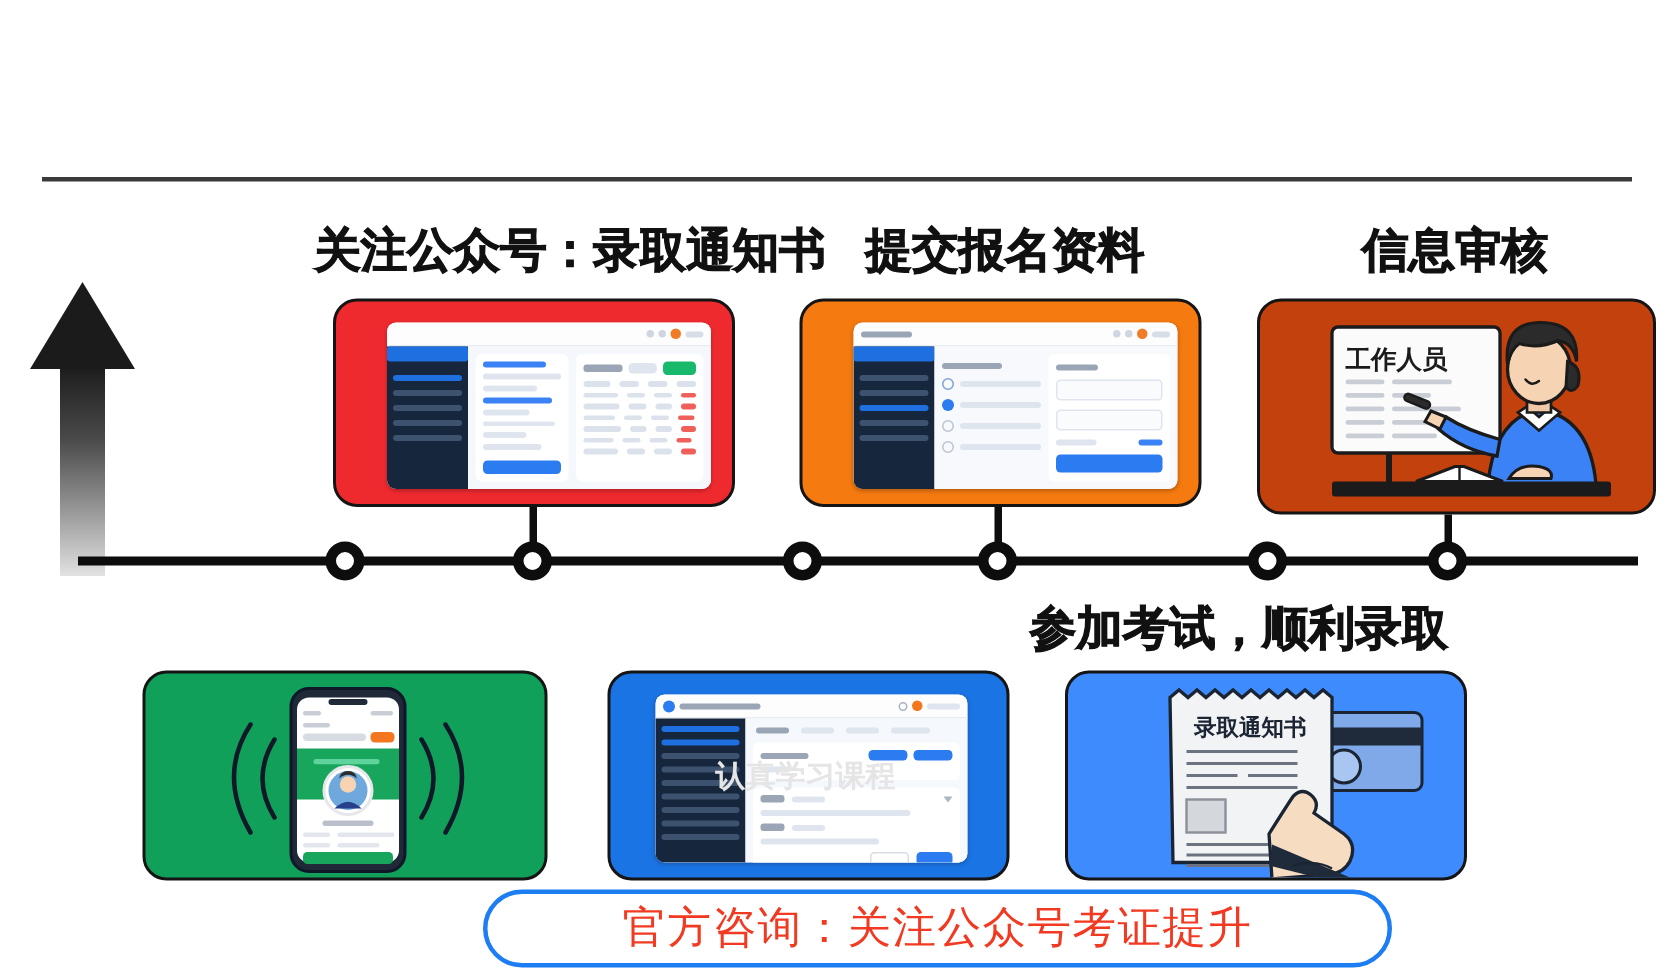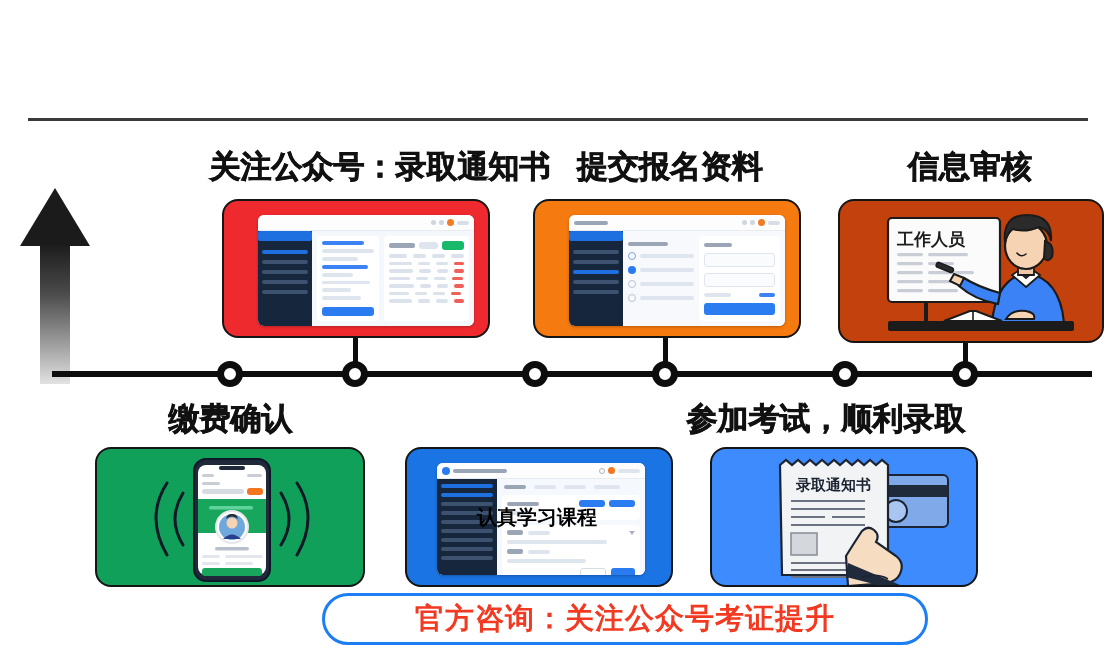--- a/index.html
+++ b/index.html
@@ -207,21 +207,21 @@
     height: 46px;
     border: 3px solid #1d7df3;
     border-radius: 26px;
     background: #ffffff;
     display: flex;
     align-items: center;
     justify-content: center;
   }
   .cta-text {
     font-size: 29px;
-    font-weight: 700;
+    font-weight: 400;
     color: #f23a22;
     white-space: nowrap;
     letter-spacing: 1px;
   }
 </style>
 </head>
 <body>
 
 <div class="stage">
 
@@ -428,21 +428,20 @@
 
       <rect x="48" y="120" width="186" height="10" rx="2" fill="#1b1b1b"></rect>
 
       <path d="M104 120 l26 -10 h6 l26 10 z" fill="#ffffff" stroke="#1b1b1b" stroke-width="2"></path>
       <path d="M133 110 v10" stroke="#1b1b1b" stroke-width="1.6"></path>
 
       <path d="M166 118 q6 -10 20 -8 q10 2 8 8 z" fill="#f6d3b3" stroke="#1b1b1b" stroke-width="2"></path>
     </svg>
   </div>
 
-  <div class="step-label" style="left:58px; top:400px; width:345px;">缴费确认</div>
 
   <div class="card" style="left:95px; top:447px; width:270px; height:140px; background:#10a05a;">
     <svg viewBox="0 0 270 140" width="270" height="140">
       <g fill="none" stroke="#111827" stroke-width="3" stroke-linecap="round">
         <path d="M86 44 q-16 26 0 52"></path>
         <path d="M70 34 q-22 34 0 72"></path>
         <path d="M184 44 q16 26 0 52"></path>
         <path d="M200 34 q22 34 0 72"></path>
       </g>
 
@@ -535,21 +534,21 @@
             </div>
             <div class="bar" style="width:62%"></div>
             <div style="display:flex;gap:5px;justify-content:flex-end;margin-top:auto">
               <div style="width:24px;height:9px;border:1px solid #d7dde6;border-radius:3px"></div>
               <div class="btn-mini" style="width:24px"></div>
             </div>
           </div>
         </div>
       </div>
     </div>
-    <div class="card-caption" style="left:70px; top:55px; font-size:20px; color:#000000;">认真学习课程</div>
+    <div class="card-caption" style="left:70px; top:55px; font-size:20px; color:#e5e5e5;">认真学习课程</div>
   </div>
 
   <div class="step-label" style="left:666px; top:400px; width:320px;">参加考试，顺利录取</div>
 
   <div class="card" style="left:710px; top:447px; width:268px; height:140px; background:#3d8bfd;">
     <svg viewBox="0 0 268 140" width="268" height="140">
 
       <rect x="158" y="26" width="78" height="52" rx="5" fill="#7fa9e8" stroke="#1b2433" stroke-width="2"></rect>
       <rect x="158" y="36" width="78" height="12" fill="#1f2a3a"></rect>
       <circle cx="184" cy="62" r="11" fill="#a9c6f2" stroke="#1b2433" stroke-width="2"></circle>

